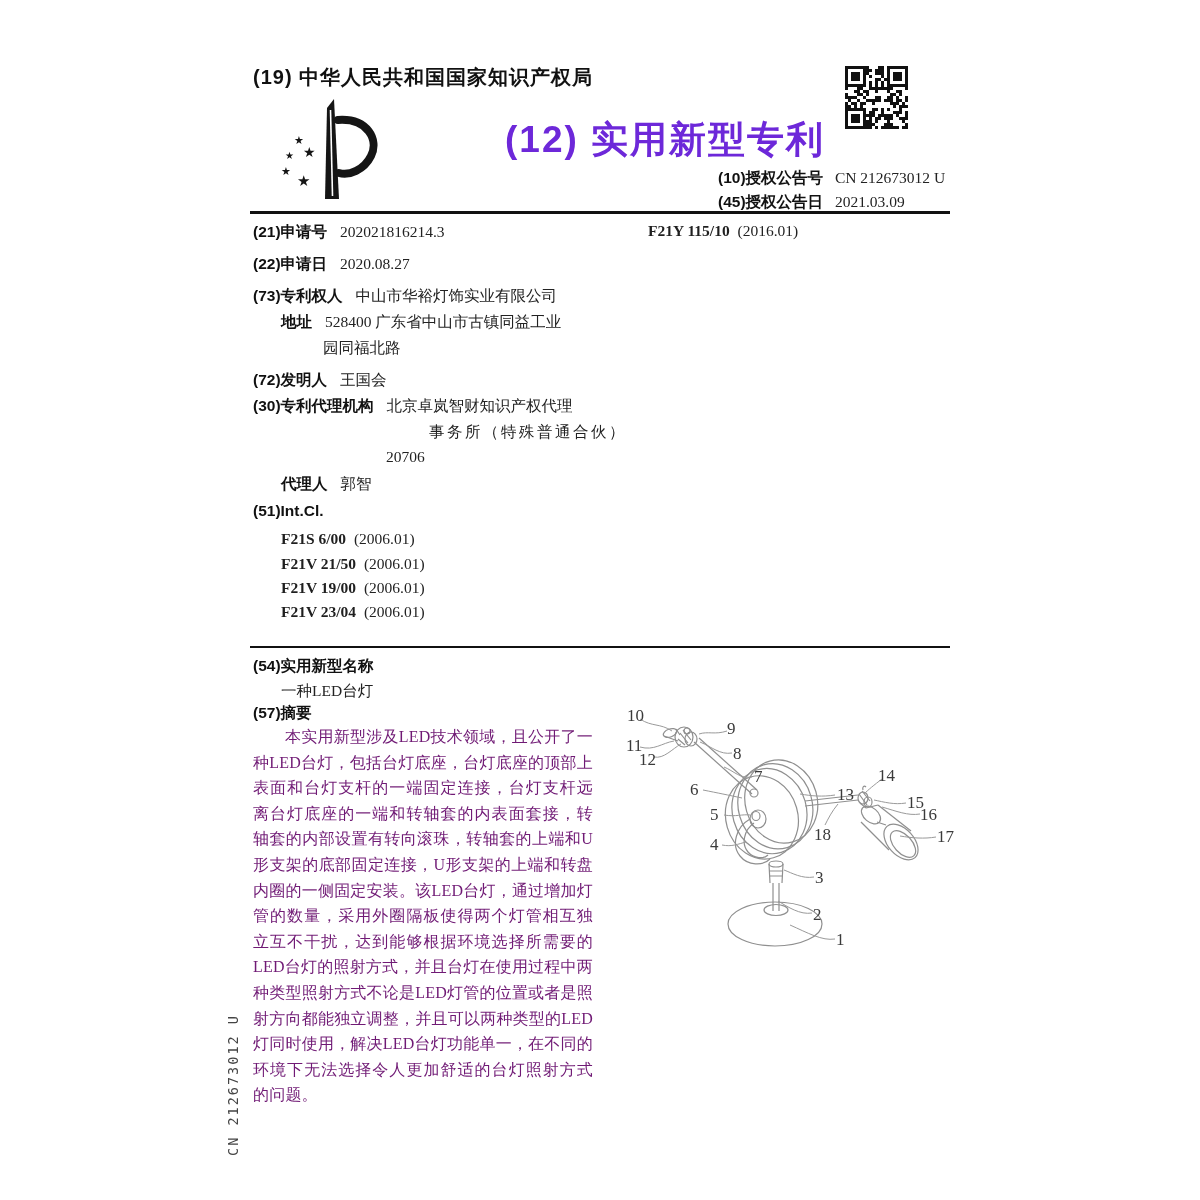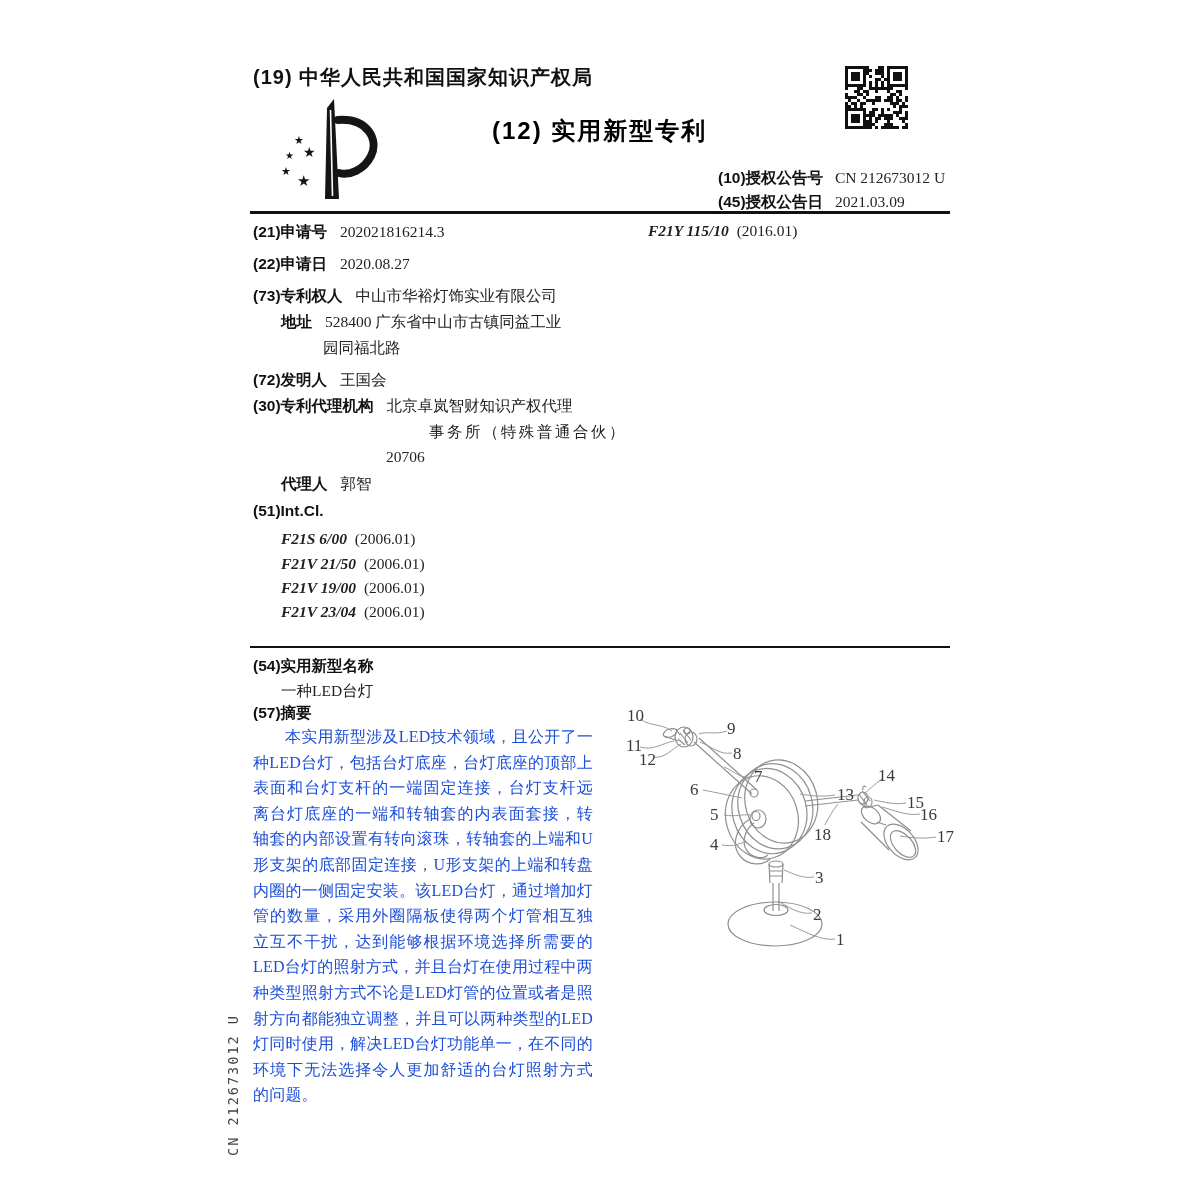--- a/index.html
+++ b/index.html
@@ -4,29 +4,29 @@
 <style>
   html,body{margin:0;padding:0;background:#fff;}
   .canvas{position:relative;width:999px;height:1200px;background:#ffffff;overflow:hidden;
           font-family:"Liberation Serif","DejaVu Serif",serif;color:#1f1f1f;}
   .abs{position:absolute;}
   .sans{font-family:"Liberation Sans","DejaVu Sans",sans-serif;}
   .lbl{font-family:"Liberation Sans","DejaVu Sans",sans-serif;font-weight:700;color:#111;}
   .val{color:#222;}
   .row{position:absolute;white-space:nowrap;font-size:15.5px;}
   .row .lbl{margin-right:9px;}
-  .code{font-style:italic;font-weight:700;margin-right:4px;}
+  .code{font-weight:700;margin-right:4px;}
   .ver{color:#222;}
   .office-line{font-size:20px;font-weight:700;letter-spacing:1px;color:#111;}
-  .doc-type{font-size:24px;font-weight:700;letter-spacing:2px;color:#000000;}
+  .doc-type{font-size:37px;font-weight:700;letter-spacing:2px;color:#6d28d9;margin-left:13px;}
   .pubrow{position:absolute;white-space:nowrap;font-size:15.5px;}
   .pubrow .lbl{margin-right:8px;}
   .rule{position:absolute;background:#111;}
   .abstract{width:340px;font-size:16px;line-height:25.6px;text-align:justify;
-            text-indent:2em;color:#1d4ed8;letter-spacing:0.2px;}
+            text-indent:2em;color:#701a75;letter-spacing:0.2px;}
   .pages-info{font-size:15px;color:#222;}
   .side-id{font-family:"DejaVu Sans Mono","Liberation Mono",monospace;font-size:13.5px;
            letter-spacing:2px;color:#444;white-space:nowrap;
            transform:translate(-50%,-50%) rotate(-90deg);}
   .fig-label{font-size:17px;fill:#3a3a3a;font-family:"Liberation Serif","DejaVu Serif",serif;}
   svg .ln{stroke:#8f8f8f;stroke-width:1.2;fill:none;}
   svg .ld{stroke:#9a9a9a;stroke-width:1;fill:none;}
 </style>
 </head>
 <body>

